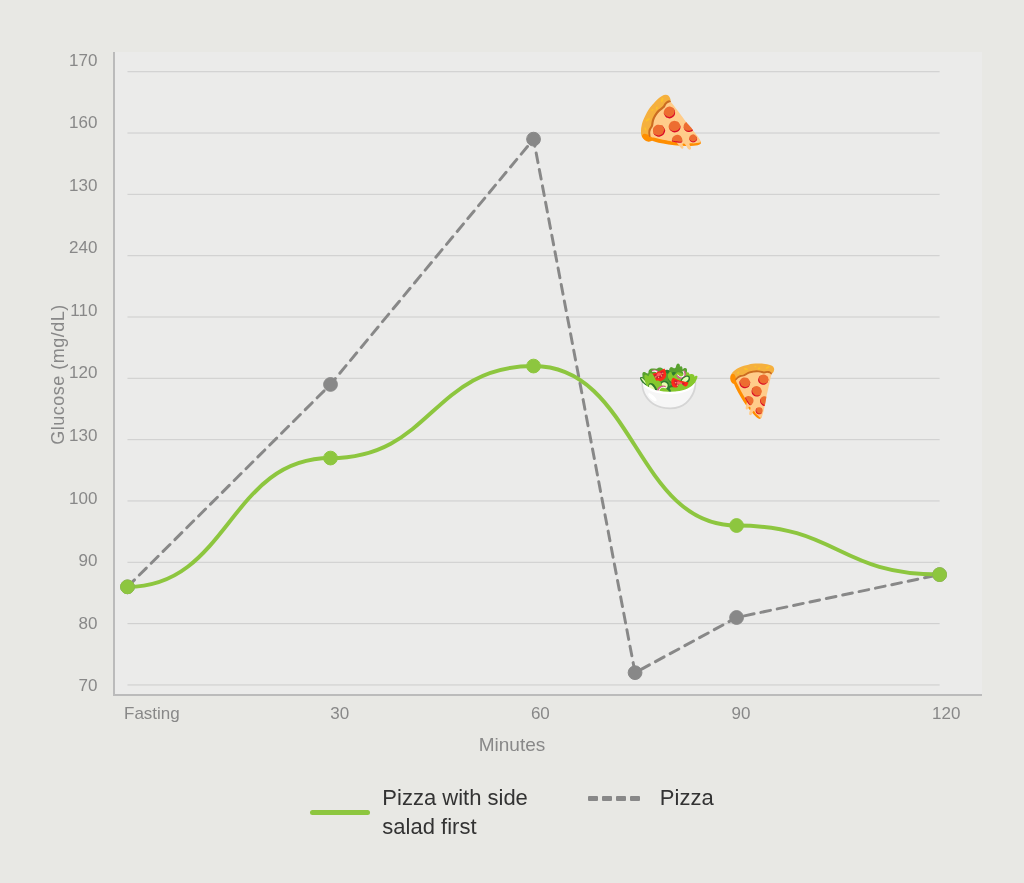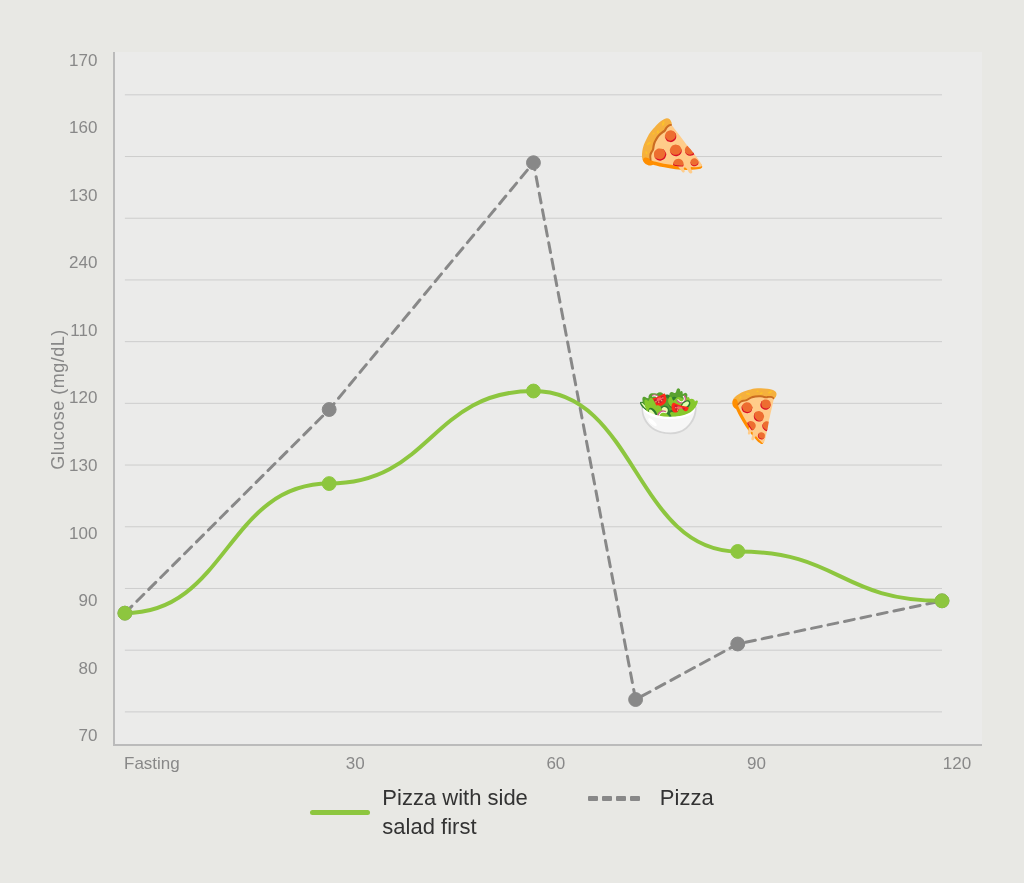--- a/index.html
+++ b/index.html
@@ -74,21 +74,21 @@
     .x-axis-ticks {
       flex: 1;
       display: flex;
       flex-direction: row;
       justify-content: space-between;
       padding: 0 0 0 0;
     }
     .x-axis-ticks span {
       color: #888;
       font-size: 17px;
-      text-align: center;
+      text-align: left;
       min-width: 50px;
     }
     .x-axis-ticks span:first-child {
       text-align: center;
     }
     .x-label-row {
       width: 100%;
       text-align: center;
       color: #888;
       font-size: 19px;
@@ -200,20 +200,21 @@
     <div class="x-axis-spacer"></div>
     <div class="x-axis-ticks" id="x-ticks-container">
     <span>Fasting</span>
         <span>30</span>
         <span>60</span>
         <span>90</span>
         <span>120</span>
       </div>
   </div>
 
+  <div class="x-label-row">Minutes</div>
 
   <div class="legend-row">
     <div class="legend-item">
       <div class="legend-line-solid"></div>
       <span class="legend-text">Pizza with side<br>salad first</span>
     </div>
     <div class="legend-item">
       <div class="legend-line-dashed">
         <div class="legend-dash"></div>
         <div class="legend-dash"></div>

